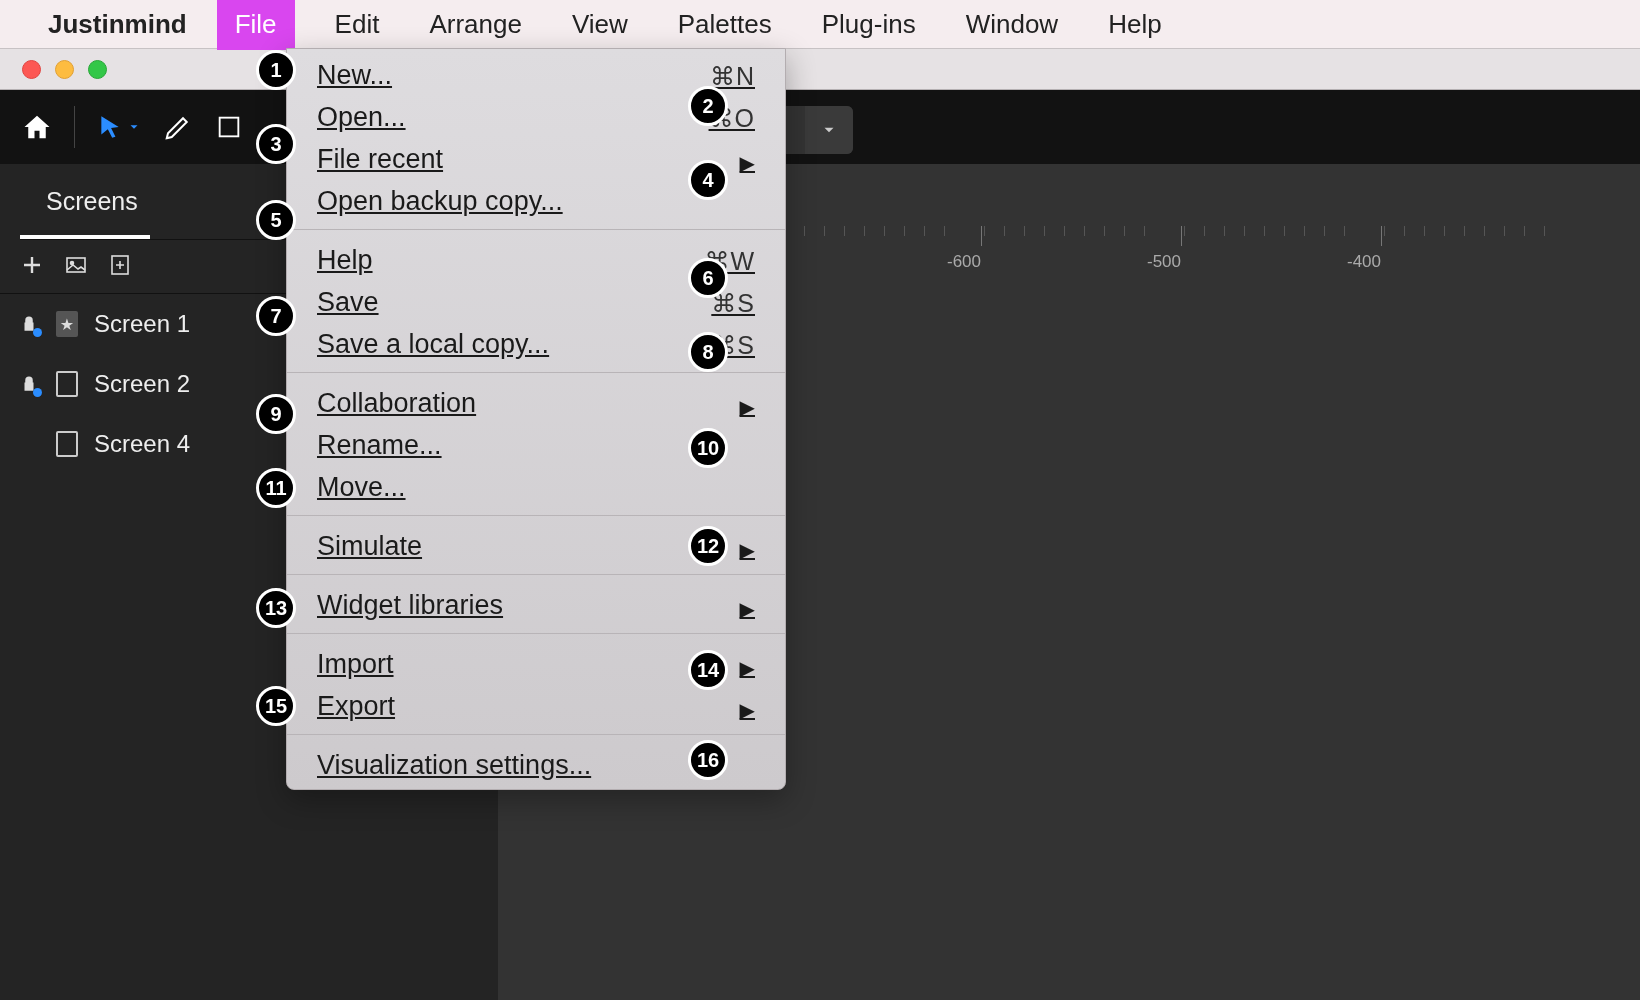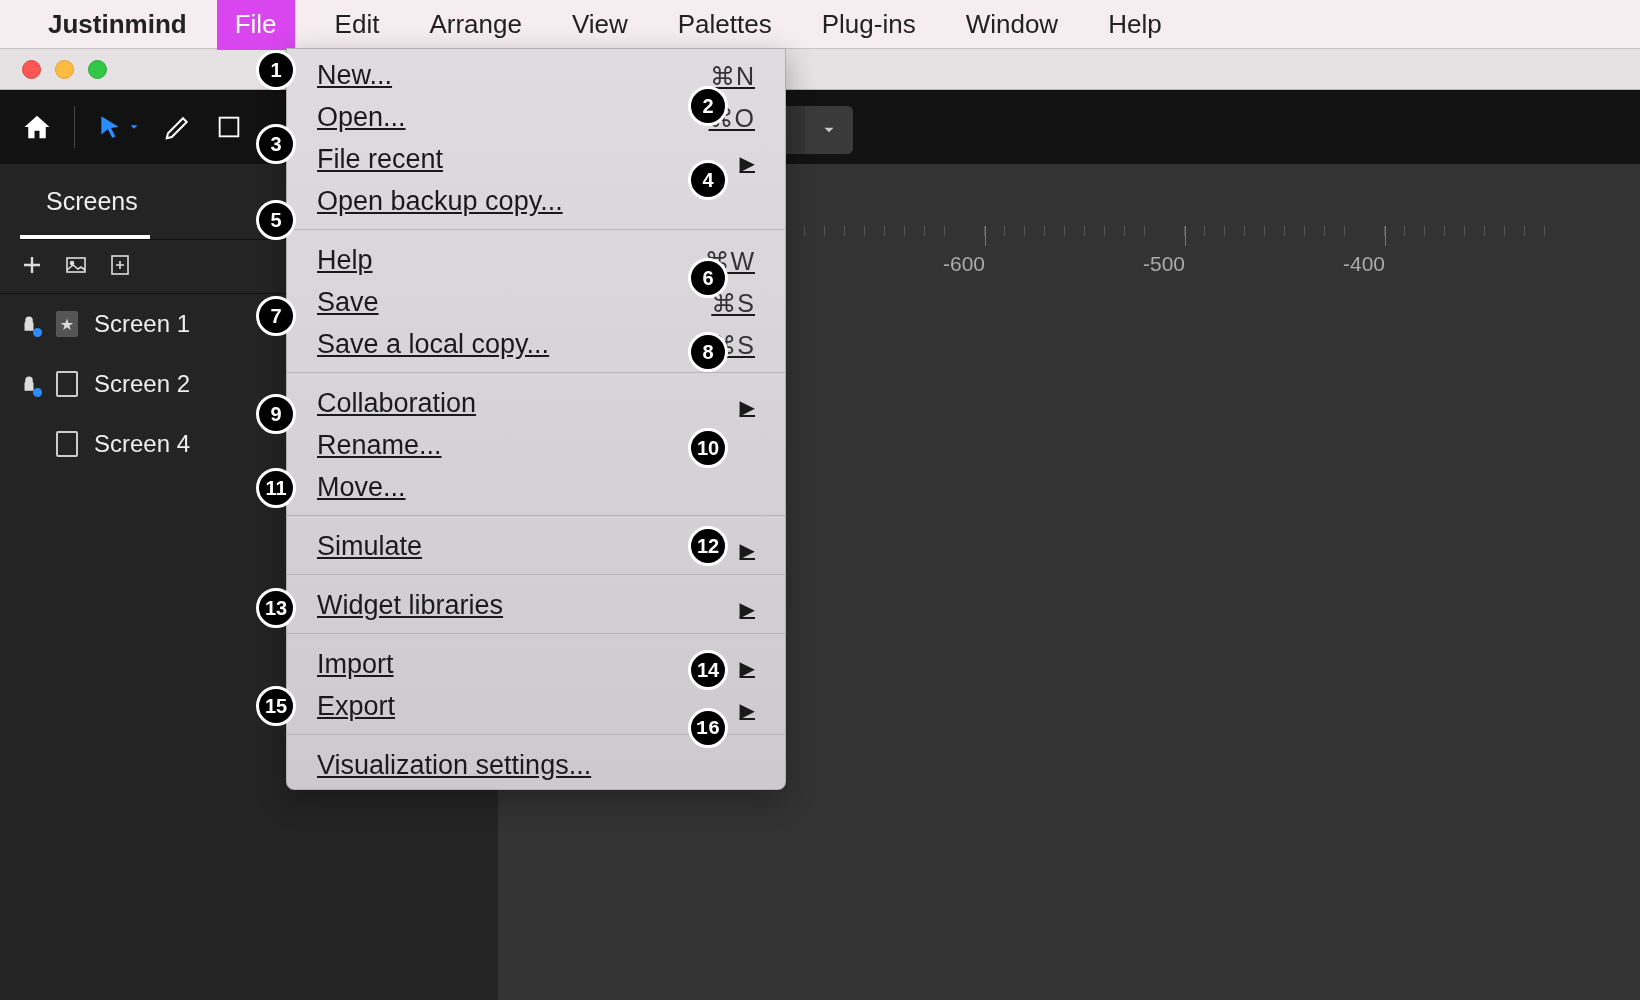--- a/index.html
+++ b/index.html
@@ -36,21 +36,21 @@
     .screen-list { display: flex; flex-direction: column; }
     .screen-item { height: 60px; display: flex; align-items: center; padding: 0 18px; color: #eee; font-size: 24px; gap: 16px; }
     .lock-dot { position: relative; width: 22px; height: 22px; display: inline-flex; align-items: center; justify-content: center; }
     .lock-dot .dot { position: absolute; bottom: -2px; right: -2px; width: 9px; height: 9px; background: #2b8dff; border-radius: 50%; }
     .screen-icon { width: 22px; height: 26px; border: 2px solid #ccc; border-radius: 2px; }
     .screen-icon.star { background: #555; display:flex; align-items:center; justify-content:center; color:#ddd; font-size:16px; border:none;}
     
     
     .canvas-area { position: absolute; left: 498px; top: 164px; right: 0; bottom: 0; background: #333333; }
     .canvas-tab { position: absolute; left: 190px; top: 10px; color: #888; font-size: 24px; }
-    .ruler { position: absolute; left: 0; top: 62px; right: 0; height: 48px; display: flex; align-items: flex-start; color: #aaa; font-size: 21px; overflow: hidden; }
+    .ruler { position: absolute; left: 0; top: 62px; right: 0; height: 48px; display: flex; align-items: flex-start; color: #aaa; font-size: 17px; overflow: hidden; }
     .ruler-tick { position: absolute; top:0; }
     .ruler-tick .line { width: 1px; height: 20px; background: #777; margin: 0 auto; }
     .ruler-tick .label { margin-top: 6px; transform: translateX(-50%); }
     .ruler-small-tick { position:absolute; top:0; width:1px; height:10px; background:#555; }
     
     
     .file-menu { position: absolute; left: 286px; top: 48px; width: 500px; background: linear-gradient(#dedcdf, #cdcacd); border: 1px solid #b3adb0; box-shadow: 0 10px 30px rgba(0,0,0,0.3); border-radius: 0 0 8px 8px; padding: 4px 0; }
     .file-menu .mi { display: flex; align-items: flex-end; justify-content: space-between; padding: 4px 30px; font-size: 27px; color: #1a1a1a; height: 42px; text-decoration: underline; }
     .file-menu .sep { height: 1px; background: #b8b4b7; margin: 8px 0; }
     .file-menu .shortcut { color: #333; font-size: 25px; letter-spacing: 1px; }
@@ -319,14 +319,14 @@
     <div class="callout" style="left: 688px; top: 258px;">6</div>
     <div class="callout" style="left: 256px; top: 296px;">7</div>
     <div class="callout" style="left: 688px; top: 332px;">8</div>
     <div class="callout" style="left: 256px; top: 394px;">9</div>
     <div class="callout" style="left: 688px; top: 428px;">10</div>
     <div class="callout" style="left: 256px; top: 468px;">11</div>
     <div class="callout" style="left: 688px; top: 526px;">12</div>
     <div class="callout" style="left: 256px; top: 588px;">13</div>
     <div class="callout" style="left: 688px; top: 650px;">14</div>
     <div class="callout" style="left: 256px; top: 686px;">15</div>
-    <div class="callout" style="left: 688px; top: 708px; font-family: Liberation Mono, monospace;">16</div>
+    <div class="callout" style="left: 688px; top: 740px;">16</div>
   </div>
 
 </body></html>

